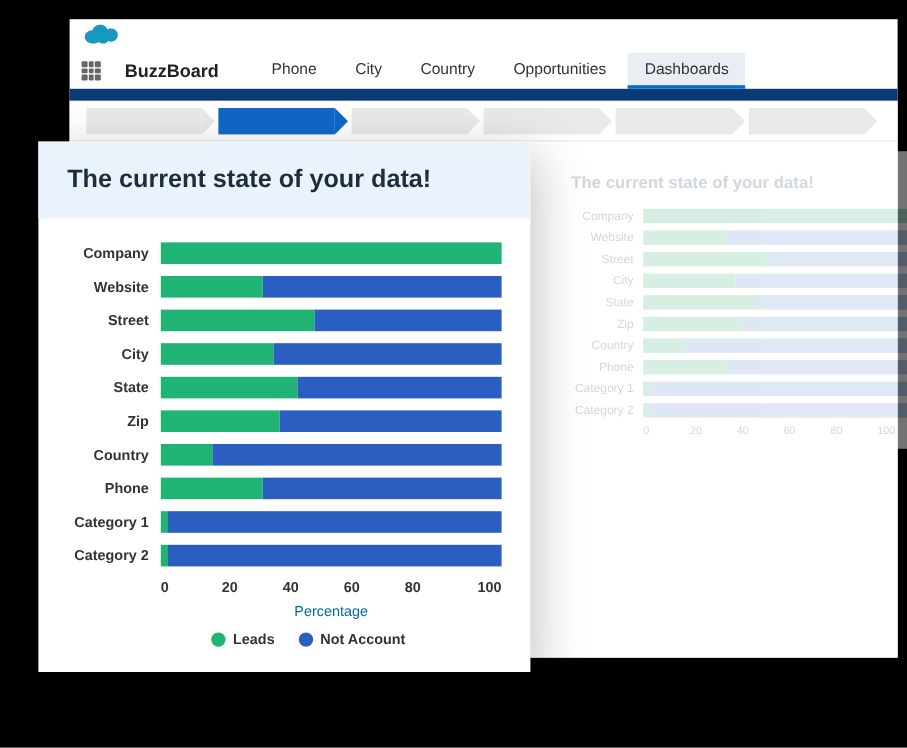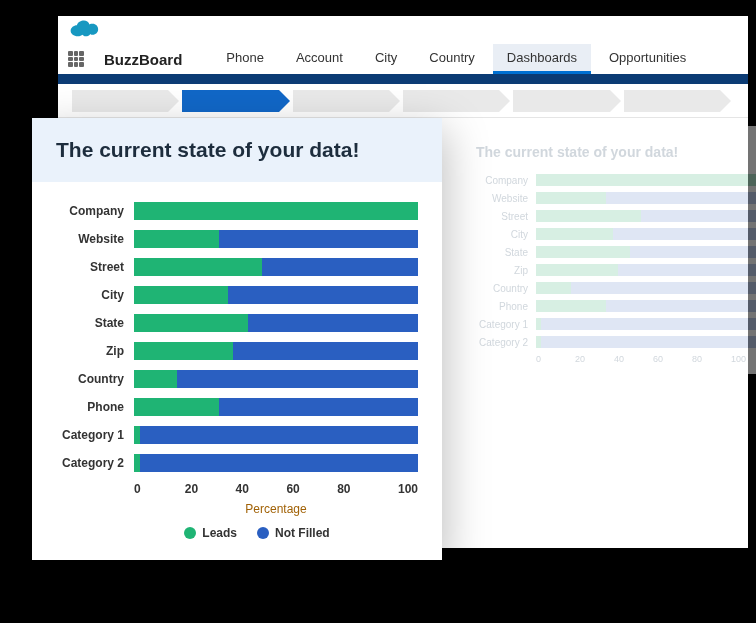--- a/index.html
+++ b/index.html
@@ -39,21 +39,21 @@
   .card-main .title { font-size:21px; font-weight:700; color:#1d2d3d; }
   .chart { padding: 20px 24px 0 24px; }
   .bar-row { display:flex; align-items:center; margin-bottom:10px; }
   .bar-label { width:78px; font-size:12px; color:#333; font-weight:600; text-align:right; padding-right:10px; }
   .bar-track { flex:1; height:18px; display:flex; }
   .bar-fill { background:#1fb474; height:100%; }
   .bar-rest { background:#2a5fc1; height:100%; }
   .xaxis { display:flex; margin-left:78px; font-size:12px; color:#333; font-weight:600; margin-top:6px; }
   .xaxis span { flex:1; text-align:left; }
   .xaxis span:last-child { text-align:right; flex:0 0 30px; }
-  .xlabel { text-align:center; font-size:12px; color:#a16207; margin-top:6px; margin-left:78px; }
+  .xlabel { text-align:center; font-size:12px; color:#0369a1; margin-top:6px; margin-left:78px; }
   .legend { display:flex; gap:20px; justify-content:center; margin-top:10px; margin-left:40px; }
   .legend-item { display:flex; align-items:center; gap:6px; font-size:12px; font-weight:600; color:#333; }
   .swatch { width:12px; height:12px; border-radius:50%; }
   .swatch.g { background:#1fb474; }
   .swatch.b { background:#2a5fc1; }
 </style>
 </head>
 <body>
 
 <div class="app">
@@ -70,25 +70,24 @@
         <span></span>
         <span></span>
         <span></span>
         <span></span>
         <span></span>
         <span></span>
       </div>
     <div class="brand">BuzzBoard</div>
     <div class="nav-items" id="nav-items">
         <div class="nav-item">Phone</div>
-        <div class="nav-item">Account</div>
         <div class="nav-item">City</div>
         <div class="nav-item">Country</div>
+        <div class="nav-item">Opportunities</div>
         <div class="nav-item active">Dashboards</div>
-        <div class="nav-item">Opportunities</div>
       </div>
   </div>
   <div class="accent-bar"></div>
   <div class="wizard" id="wizard">
       <div class="step"></div>
       <div class="step active"></div>
       <div class="step"></div>
       <div class="step"></div>
       <div class="step"></div>
       <div class="step"></div>
@@ -265,20 +264,20 @@
             <span>100</span>
           </div>
         <div class="xlabel">Percentage</div>
         <div class="legend">
           <div class="legend-item">
             <span class="swatch g"></span>
             <span>Leads</span>
           </div>
           <div class="legend-item">
             <span class="swatch b"></span>
-            <span>Not Filled</span>
+            <span>Not Account</span>
           </div>
         </div>
       </div>
     </div>
 
   </div>
 </div>
 
 </body></html>

